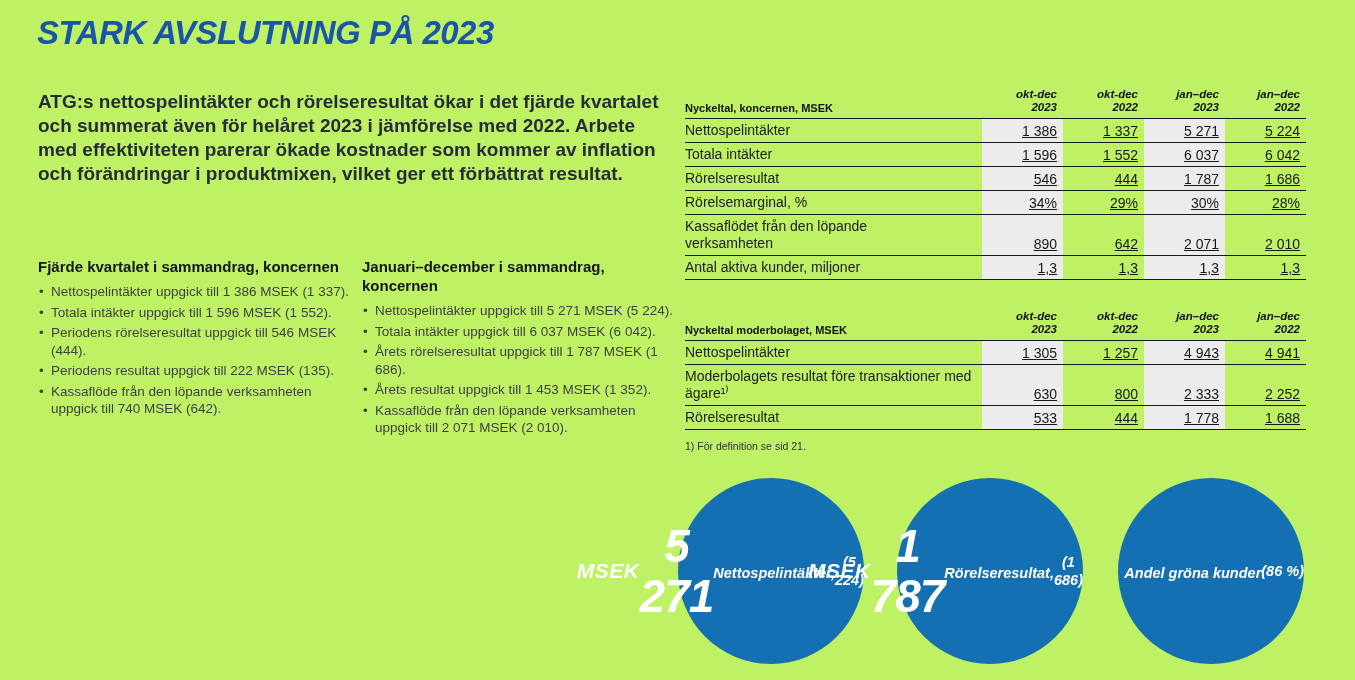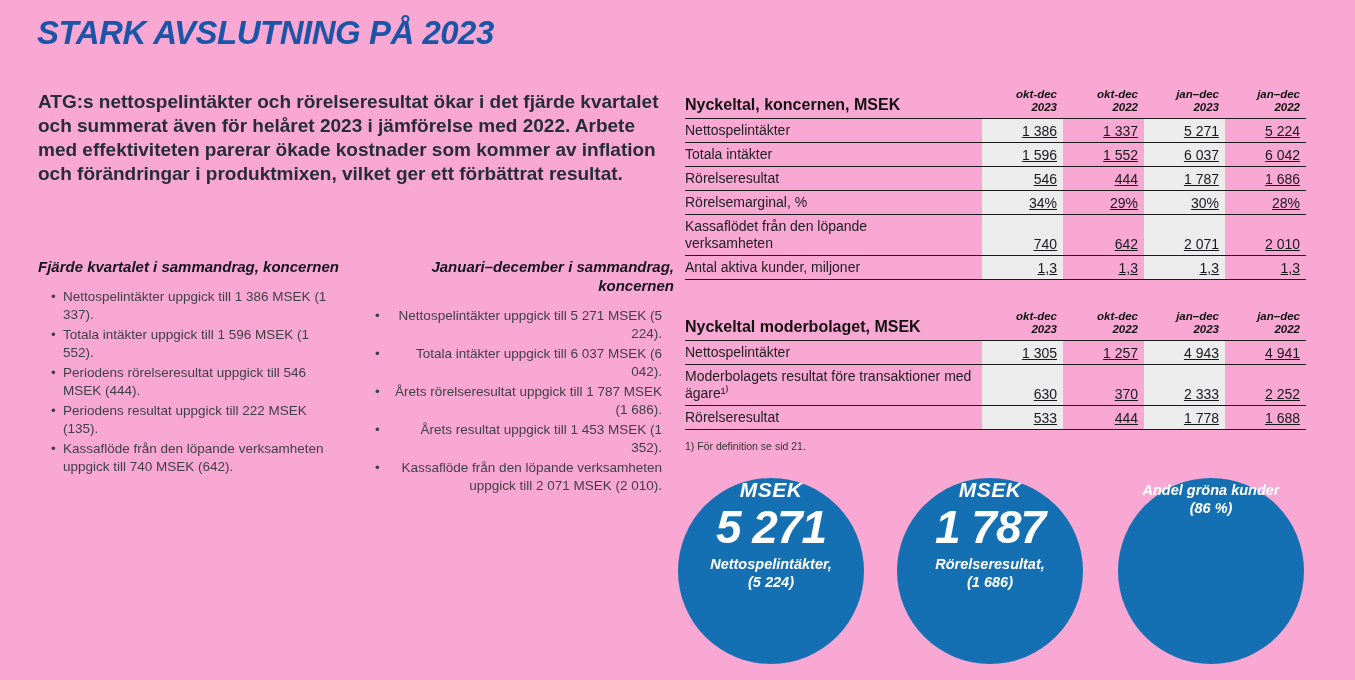--- a/index.html
+++ b/index.html
@@ -5,63 +5,63 @@
   :root{
     --title-blue:#1b55a8;
     --circle-blue:#1470b2;
     --shade:#ececec;
     --intro-text:#262c39;
     --body-text:#3f3f46;
     --text-dark:#1a1a1a;
   }
   html,body{margin:0;padding:0;background:#fff;}
   .page{
-    position:relative;width:1355px;height:680px;background:#f9a8d4;overflow:hidden;
+    position:relative;width:1355px;height:680px;background:#bef264;overflow:hidden;
     font-family:"Liberation Sans",sans-serif;color:var(--text-dark);
   }
   
   .page-title{
     position:absolute;left:37px;top:14px;
     font-size:33px;font-weight:bold;font-style:italic;
     letter-spacing:-0.5px;color:var(--title-blue);white-space:nowrap;
   }
   .intro{
     position:absolute;left:38px;top:90px;width:628px;
     font-size:19px;line-height:24px;font-weight:bold;
     color:var(--intro-text);
   }
   .summary{position:absolute;top:257px;width:312px;}
   .summary.s1{left:38px;}
-  .summary.s2{left:362px;text-align:right;}
+  .summary.s2{left:362px;}
   .summary h3{
-    margin:0 0 7px 0;font-size:15px;line-height:19px;font-weight:bold;color:#15151d;font-style:italic;
-  }
-  .summary ul{margin:12px;padding:0;list-style:none;font-size:13.5px;line-height:17.5px;color:var(--body-text);}
+    margin:0 0 7px 0;font-size:15px;line-height:19px;font-weight:bold;color:#15151d;
+  }
+  .summary ul{margin:0;padding:0;list-style:none;font-size:13.5px;line-height:17.5px;color:var(--body-text);}
   .summary li{position:relative;padding-left:13px;margin-bottom:3px;}
   .summary li::before{content:"\2022";position:absolute;left:1px;top:0;}
   
   .tables{position:absolute;left:685px;top:88px;width:620px;}
   table{border-collapse:collapse;width:620px;table-layout:fixed;}
   .t2{margin-top:30px;}
   col.c-label{width:297px;}
   col.c-num{width:81px;}
   thead th{vertical-align:bottom;border-bottom:1px solid #1a1a1a;padding:0 0 4px 0;}
-  .t-title{text-align:left;font-size:16px;font-weight:bold;color:#111;margin-left:6px;}
+  .t-title{text-align:left;font-size:11px;font-weight:bold;color:#111;margin-left:6px;}
   .t-col{text-align:right;font-style:italic;font-weight:bold;font-size:11.5px;line-height:13px;color:#111;padding-right:6px;}
   .t-col span{display:block;}
   tbody td{border-bottom:1px solid #1a1a1a;padding:3px 6px 3px 0;vertical-align:bottom;}
   .t-label{text-align:left;font-size:14px;line-height:17px;color:#202024;white-space:pre-line;}
   .t-num{text-align:right;font-size:14px;color:#18181c;text-decoration:underline;}
   .shade{background:var(--shade);}
   .footnote{margin-top:10px;font-size:10.5px;color:#333;}
   
   .kpi{
     position:absolute;top:478px;width:186px;height:186px;border-radius:50%;
     background:var(--circle-blue);color:#fff;
-    display:flex;flex-direction:column;align-items:center;justify-content:flex-start;
+    display:flex;flex-direction:row;align-items:center;justify-content:flex-end;
     text-align:center;font-weight:bold;font-style:italic;
   }
   .k1{left:678px;}
   .k2{left:897px;}
   .k3{left:1118px;}
   .kpi .unit{font-size:21px;letter-spacing:0.5px;}
   .kpi .value{font-size:46px;line-height:50px;letter-spacing:-1px;}
   .kpi .label{font-size:14.5px;line-height:18px;margin-top:3px;}
   .kpi .sublabel{font-size:14.5px;line-height:18px;}
 </style>
@@ -152,21 +152,21 @@
         <tr>
           <td class="t-label">Rörelsemarginal, %</td>
           <td class="t-num shade">34%</td>
           <td class="t-num">29%</td>
           <td class="t-num shade">30%</td>
           <td class="t-num">28%</td>
         </tr>
         <tr>
           <td class="t-label">Kassaflödet från den löpande
 verksamheten</td>
-          <td class="t-num shade">740</td>
+          <td class="t-num shade">890</td>
           <td class="t-num">642</td>
           <td class="t-num shade">2 071</td>
           <td class="t-num">2 010</td>
         </tr>
         <tr>
           <td class="t-label">Antal aktiva kunder, miljoner</td>
           <td class="t-num shade">1,3</td>
           <td class="t-num">1,3</td>
           <td class="t-num shade">1,3</td>
           <td class="t-num">1,3</td>
@@ -208,21 +208,21 @@
           <td class="t-label">Nettospelintäkter</td>
           <td class="t-num shade">1 305</td>
           <td class="t-num">1 257</td>
           <td class="t-num shade">4 943</td>
           <td class="t-num">4 941</td>
         </tr>
         <tr>
           <td class="t-label">Moderbolagets resultat före transaktioner med
 ägare¹⁾</td>
           <td class="t-num shade">630</td>
-          <td class="t-num">370</td>
+          <td class="t-num">800</td>
           <td class="t-num shade">2 333</td>
           <td class="t-num">2 252</td>
         </tr>
         <tr>
           <td class="t-label">Rörelseresultat</td>
           <td class="t-num shade">533</td>
           <td class="t-num">444</td>
           <td class="t-num shade">1 778</td>
           <td class="t-num">1 688</td>
         </tr>

